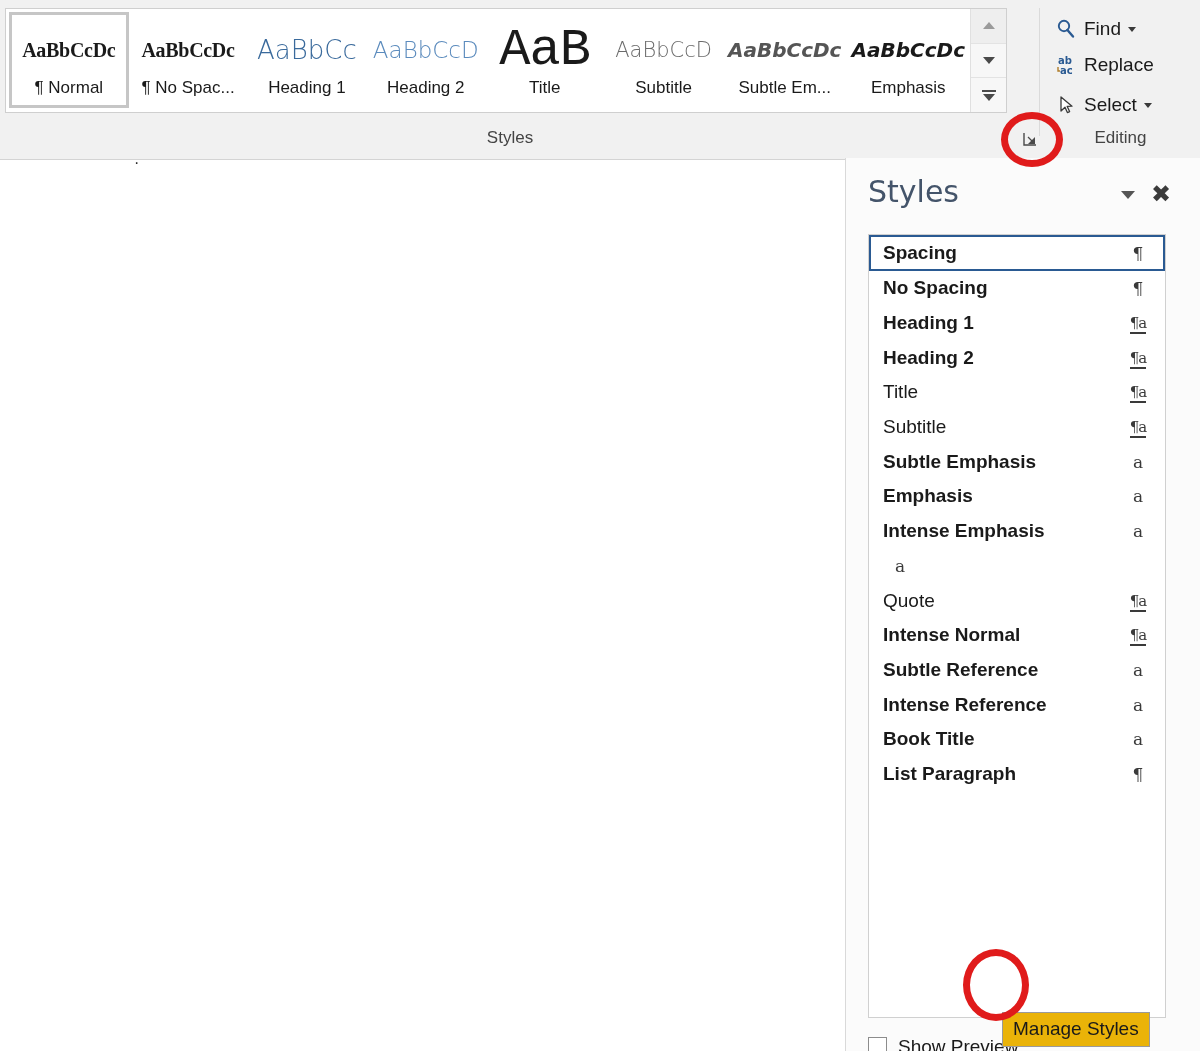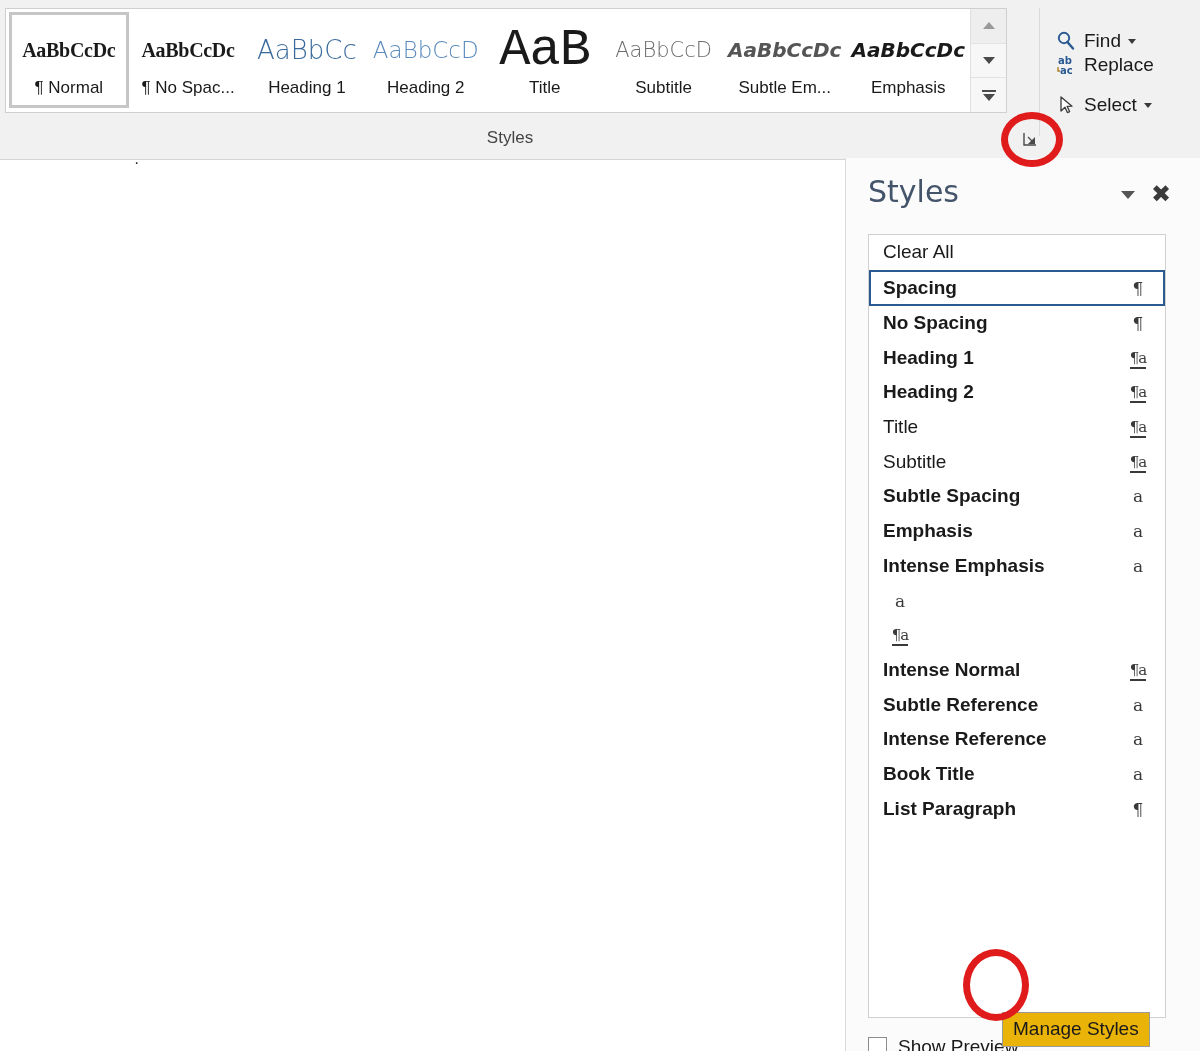--- a/index.html
+++ b/index.html
@@ -335,21 +335,21 @@
             <path d="M6 6 L12 12" stroke="#4a4a4a" stroke-width="1.2"></path>
           </svg>
         </div>
       </div>
 
       <div class="group-sep" style="left:1039px"></div>
     </div>
 
     <div id="editing-group">
 
-      <div class="edit-btn" style="top:24px">
+      <div class="edit-btn" style="top:12px">
         <span class="edit-icon">
           <svg width="22" height="22" viewBox="0 0 22 22" aria-hidden="true">
             <circle cx="9" cy="8" r="5.2" fill="none" stroke="#2a5a92" stroke-width="1.9"></circle>
             <path d="M12.4 12 L18 18.5" stroke="#2a5a92" stroke-width="2.4" stroke-linecap="round"></path>
           </svg>
         </span>
         <span>Find</span>
         <span class="caret-small"></span>
       </div>
 
@@ -367,20 +367,21 @@
       <div class="edit-btn" style="top:88px">
         <span class="edit-icon">
           <svg width="22" height="22" viewBox="0 0 22 22" aria-hidden="true">
             <path d="M6 3 L6 17 L10 13.2 L12.4 18.6 L14.6 17.6 L12.2 12.4 L17 12.2 Z" fill="#ffffff" stroke="#3a3a3a" stroke-width="1.3" stroke-linejoin="round"></path>
           </svg>
         </span>
         <span>Select</span>
         <span class="caret-small"></span>
       </div>
 
+      <div id="editing-caption">Editing</div>
     </div>
 
   </div>
 </div>
 
 <div id="doc-area">
   <div id="doc-mark">·</div>
 </div>
 
 <div id="styles-pane">
@@ -388,24 +389,20 @@
   <div id="pane-header">
     <div id="pane-title">Styles</div>
     <div id="pane-dropdown">
       <span class="tri-down-dark"></span>
     </div>
     <div id="pane-close">✖</div>
   </div>
 
   <div id="styles-list">
 
-    <div class="style-row clear-all">
-      <span class="sname sn-normal">Clear All</span>
-      <span class="smark"></span>
-    </div>
 
     <div class="style-row selected">
       <span class="sname sn-bold">Spacing</span>
       <span class="smark smark-pilcrow">¶</span>
     </div>
 
     <div class="style-row">
       <span class="sname sn-bold">No Spacing</span>
       <span class="smark smark-pilcrow">¶</span>
     </div>
@@ -424,39 +421,40 @@
       <span class="sname sn-normal">Title</span>
       <span class="smark"><span class="smark-para-a">¶a</span></span>
     </div>
 
     <div class="style-row">
       <span class="sname sn-normal">Subtitle</span>
       <span class="smark"><span class="smark-para-a">¶a</span></span>
     </div>
 
     <div class="style-row">
-      <span class="sname sn-bold">Subtle Spacing</span>
+      <span class="sname sn-bold">Subtle Emphasis</span>
       <span class="smark smark-a">a</span>
     </div>
 
     <div class="style-row">
       <span class="sname sn-bold">Emphasis</span>
       <span class="smark smark-a">a</span>
     </div>
 
     <div class="style-row">
       <span class="sname sn-bold">Intense Emphasis</span>
       <span class="smark smark-a">a</span>
     </div>
 
     <div class="style-row">
       <span class="smark smark-a">a</span>
     </div>
 
     <div class="style-row">
+      <span class="sname sn-normal">Quote</span>
       <span class="smark"><span class="smark-para-a">¶a</span></span>
     </div>
 
     <div class="style-row">
       <span class="sname sn-bold">Intense Normal</span>
       <span class="smark"><span class="smark-para-a">¶a</span></span>
     </div>
 
     <div class="style-row">
       <span class="sname sn-bold">Subtle Reference</span>

